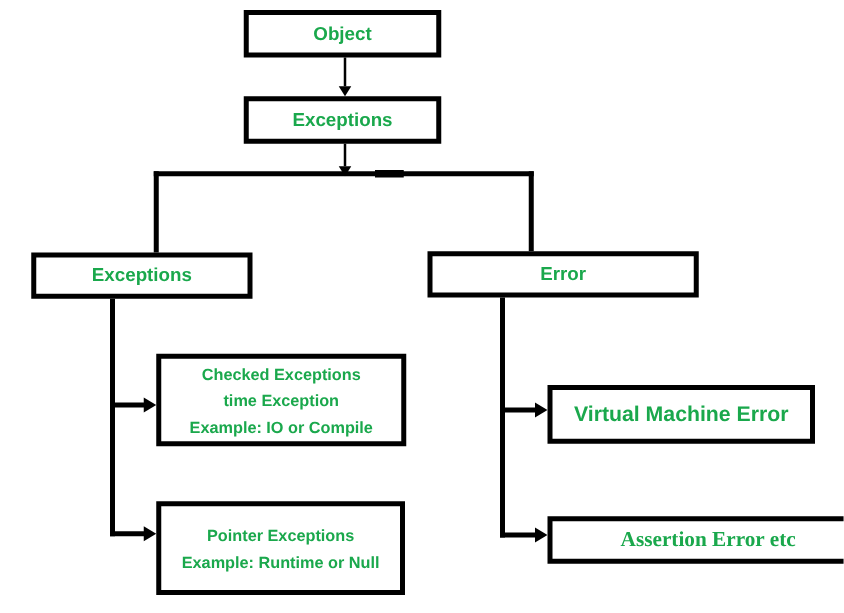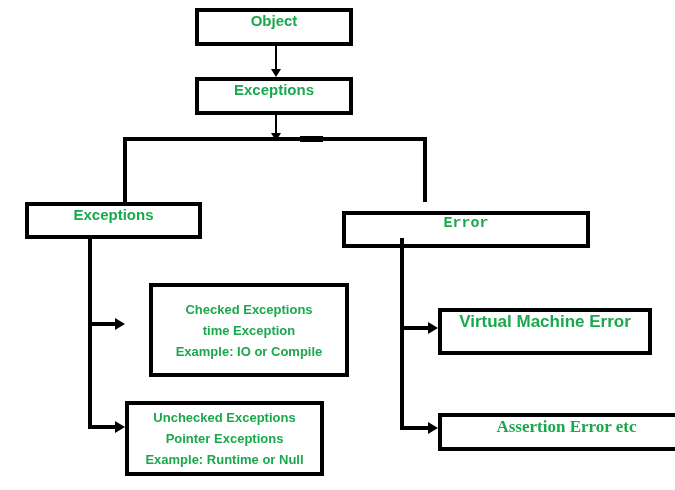--- a/index.html
+++ b/index.html
@@ -5,21 +5,21 @@
   :root { --green:#1AA84C; --line:#000000; --bg:#FFFFFF; }
   html,body { margin:0; padding:0; background:#fff; }
   .canvas {
     position:relative; width:675px; height:490px;
     background:var(--bg); overflow:hidden;
     font-family:"Liberation Sans", sans-serif;
   }
   .node {
     position:absolute; box-sizing:border-box;
     background:var(--bg); border:4px solid var(--line);
-    display:flex; justify-content:center;
+    display:flex; align-items:center; justify-content:center;
     text-align:center; color:var(--green); font-weight:700;
   }
   .node.big  { font-size:15px; }
   .node.wide { font-size:17px; }
   .node.multi{ font-size:13px; flex-direction:column; line-height:21px; padding:2px 4px; }
   .node.multi span { display:block; white-space:nowrap; }
   .line { position:absolute; background:var(--line); }
   .arr-down {
     position:absolute; width:0; height:0;
     border-left:5px solid transparent; border-right:5px solid transparent;
@@ -52,38 +52,37 @@
 
   <div class="line" style="left:123px; top:137px; width:304px; height:4px;"></div>
   <div class="line" style="left:300px; top:136px; width:23px; height:6px;"></div>
   <div class="line" style="left:123px; top:137px; width:4px; height:66px;"></div>
   <div class="line" style="left:423px; top:137px; width:4px; height:65px;"></div>
 
   <div class="node big" style="left:25px; top:202px; width:177px; height:37px;">
     <span>Exceptions</span>
   </div>
 
-  <div class="node big" style="left:342px; top:211px; width:248px; height:37px;font-family:Liberation Mono, monospace;">
+  <div class="node big" style="left:342px; top:201px; width:217px; height:37px;">
     <span>Error</span>
   </div>
 
   <div class="line" style="left:88px; top:239px; width:4px; height:190px;"></div>
   <div class="line" style="left:88px; top:322px; width:28px; height:4px;"></div>
   <div class="arr-right" style="left:115px; top:318px;"></div>
   <div class="line" style="left:88px; top:425px; width:28px; height:4px;"></div>
   <div class="arr-right" style="left:115px; top:421px;"></div>
 
-  <div class="node multi" style="left:125px; top:283px; width:200px; height:94px;margin-left:24px;">
+  <div class="node multi" style="left:125px; top:283px; width:200px; height:74px;">
     <span>Checked Exceptions</span>
     <span>time Exception</span>
     <span>Example: IO or Compile</span>
   </div>
 
   <div class="node multi" style="left:125px; top:401px; width:199px; height:75px;">
-    <span>Unchecked Exceptions</span>
     <span>Pointer Exceptions</span>
     <span>Example: Runtime or Null</span>
   </div>
 
   <div class="line" style="left:400px; top:238px; width:4px; height:192px;"></div>
   <div class="line" style="left:400px; top:326px; width:28px; height:4px;"></div>
   <div class="arr-right" style="left:428px; top:322px;"></div>
   <div class="line" style="left:400px; top:426px; width:28px; height:4px;"></div>
   <div class="arr-right" style="left:428px; top:422px;"></div>
 

